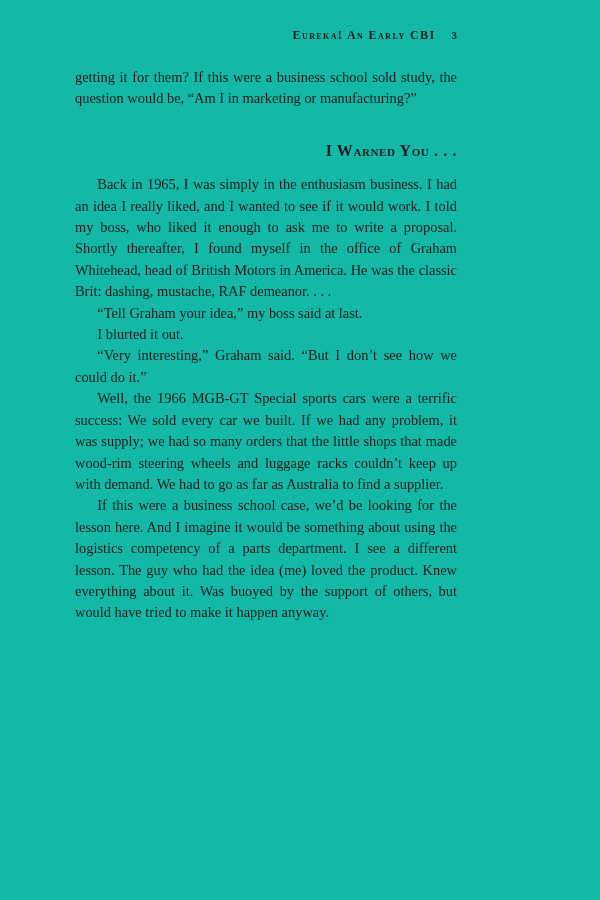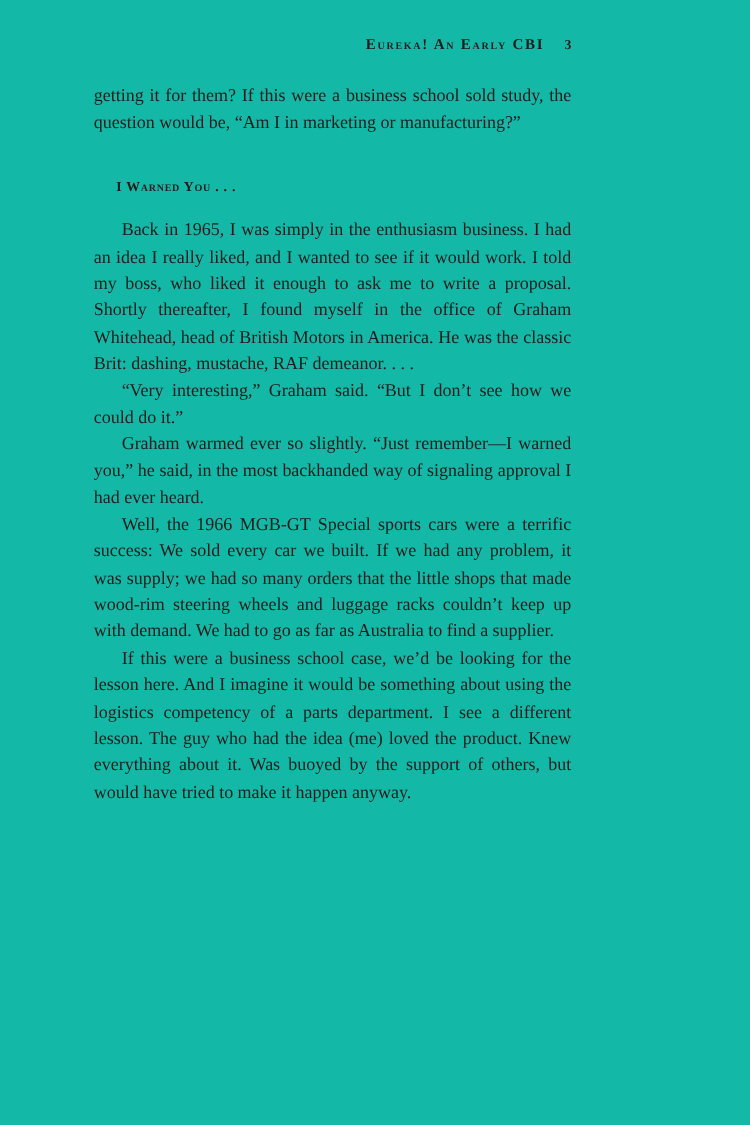--- a/index.html
+++ b/index.html
@@ -46,46 +46,47 @@
     line-height: 21.4px;
   }
   .para {
     margin: 0;
     text-indent: 1.55em;
   }
   .para.no-indent {
     text-indent: 0;
   }
   .section-heading {
-    font-size: 11px;
+    font-size: 16px;
     font-weight: bold;
     font-variant: small-caps;
     letter-spacing: 0.6px;
     margin: 30px 0 13px 18px;
-    text-align: left;
+    text-align: right;
     text-indent: 0;
   }
 </style>
 </head>
 <body>
 
 <div class="page">
   <div class="content">
 
     <header class="running-head">
       <span class="head-title">Eureka! An Early CBI</span>
       <span class="head-num">3</span>
     </header>
 
     <main class="text-block">
       <p class="para no-indent">getting it for them? If this were a business school sold study, the question would be, “Am I in marketing or manufacturing?”</p>
 
       <h2 class="section-heading">I Warned You . . .</h2>
 
       <p class="para">Back in 1965, I was simply in the enthusiasm business. I had an idea I really liked, and I wanted to see if it would work. I told my boss, who liked it enough to ask me to write a proposal. Shortly thereafter, I found myself in the office of Graham Whitehead, head of British Motors in America. He was the classic Brit: dashing, mustache, RAF demeanor. . . .</p>
+      <p class="para">“Tell Graham your idea,” my boss said at last.</p>
+      <p class="para">I blurted it out.</p>
       <p class="para">“Very interesting,” Graham said. “But I don’t see how we could do it.”</p>
-      <p class="para">Graham warmed ever so slightly. “Just remember—I warned you,” he said, in the most backhanded way of signaling approval I had ever heard.</p>
       <p class="para">Well, the 1966 MGB-GT Special sports cars were a terrific success: We sold every car we built. If we had any problem, it was supply; we had so many orders that the little shops that made wood-rim steering wheels and luggage racks couldn’t keep up with demand. We had to go as far as Australia to find a supplier.</p>
       <p class="para">If this were a business school case, we’d be looking for the lesson here. And I imagine it would be something about using the logistics competency of a parts department. I see a different lesson. The guy who had the idea (me) loved the product. Knew everything about it. Was buoyed by the support of others, but would have tried to make it happen anyway.</p>
     </main>
 
   </div>
 </div>
 
 </body></html>

